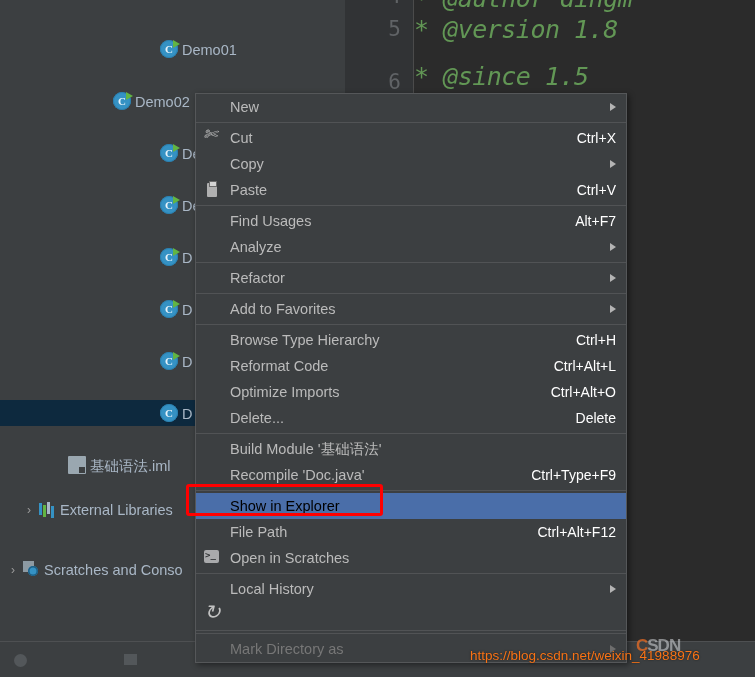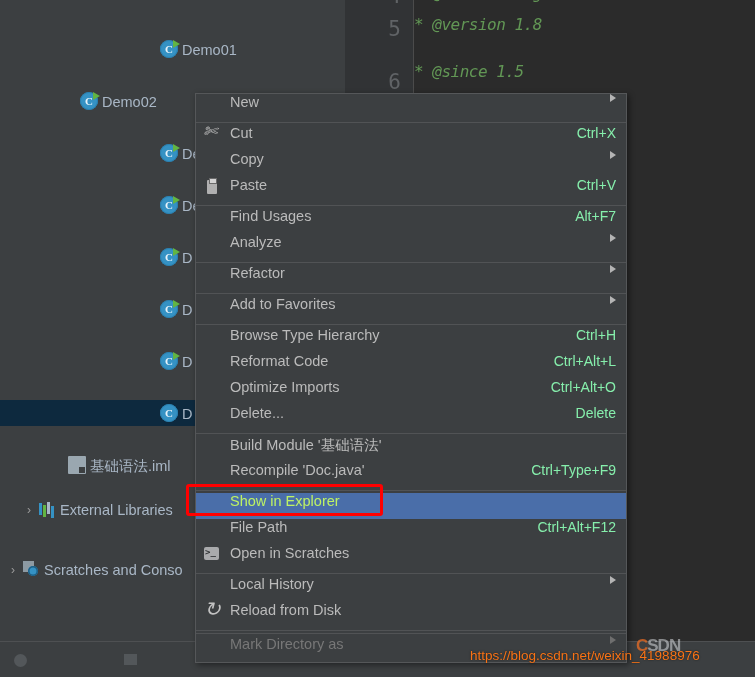--- a/index.html
+++ b/index.html
@@ -147,21 +147,21 @@
     width: 0; height: 0;
     border-left: 7px solid #787878;
     border-top: 5px solid transparent;
     border-bottom: 5px solid transparent;
   }
   .code-line {
     position: absolute;
     left: 69px;
     white-space: pre;
     font-family: "DejaVu Sans Mono", monospace;
-    font-size: 16px;
+    font-size: 25px;
     letter-spacing: -0.5px;
   }
   .c-doc    { color: #629755; font-style: italic; }
   .c-kw     { color: #cc7832; font-weight: bold; }
   .hl-usage { background: #4e4b2f; }
   .hl-dark  { background: #32322e; }
 
   
   #context-menu {
     position: absolute;
@@ -169,42 +169,43 @@
     width: 430px;
     background: #3c3f41;
     border: 1px solid #555759;
     box-shadow: 2px 2px 6px rgba(0,0,0,.45);
     padding: 0;
     z-index: 40;
   }
   .mi {
     position: relative;
     display: flex;
+    align-items: center;
     height: 26px;
     color: #bbbbbb;
     font-size: 14.5px;
     padding: 0 10px 0 0;
     white-space: nowrap;
   }
-  .mi.selected { background: #4a6ea9; color: #bef264; }
+  .mi.selected { background: #4a6ea9; color: #000000; }
   .mi.disabled { color: #777777; }
   .mi .mi-icon {
     flex: 0 0 28px;
     width: 28px;
     height: 20px;
     position: relative;
     margin-left: 4px;
   }
   .mi .mi-label {
     flex: 1 1 auto;
     padding-left: 2px;
   }
   .mi .mi-shortcut {
     flex: 0 0 auto;
-    color: #86efac;
+    color: #ffffff;
     font-size: 14px;
     padding-left: 20px;
   }
   .mi .mi-arrow {
     flex: 0 0 auto;
     width: 0; height: 0;
     margin-left: 14px;
     border-left: 6px solid #b4b4b4;
     border-top: 4.5px solid transparent;
     border-bottom: 4.5px solid transparent;
@@ -344,21 +345,21 @@
 </style>
 </head>
 <body>
 
 <div id="app">
 
   <div id="project-tree">
     <div class="tree-row" style="top:0;padding-left:160px">
       <span class="ico ico-class runnable"></span><span class="lbl">Demo01</span>
     </div>
-    <div class="tree-row" style="top:26px;padding-left:80px">
+    <div class="tree-row" style="top:26px;padding-left:113px">
       <span class="ico ico-class runnable"></span><span class="lbl">Demo02</span>
     </div>
     <div class="tree-row" style="top:52px;padding-left:160px">
       <span class="ico ico-class runnable"></span><span class="lbl">Demo03</span>
     </div>
     <div class="tree-row" style="top:78px;padding-left:160px">
       <span class="ico ico-class runnable"></span><span class="lbl">Demo04</span>
     </div>
     <div class="tree-row" style="top:104px;padding-left:160px">
       <span class="ico ico-class runnable"></span><span class="lbl">D</span>
@@ -525,21 +526,20 @@
     <div class="mi">
       <span class="mi-icon"></span>
       <span class="mi-label">Local History</span>
       <span class="mi-arrow"></span>
     </div>
 
     <div class="mi">
       <span class="mi-icon">
           <i class="g-reload"></i>
         </span>
-      <span class="mi-label">Reload from Disk</span>
     </div>
     <div class="mi-sep"></div>
 
     <div class="mi-sep"></div>
 
     <div class="mi disabled">
       <span class="mi-icon"></span>
       <span class="mi-label">Mark Directory as</span>
       <span class="mi-arrow"></span>
     </div>

